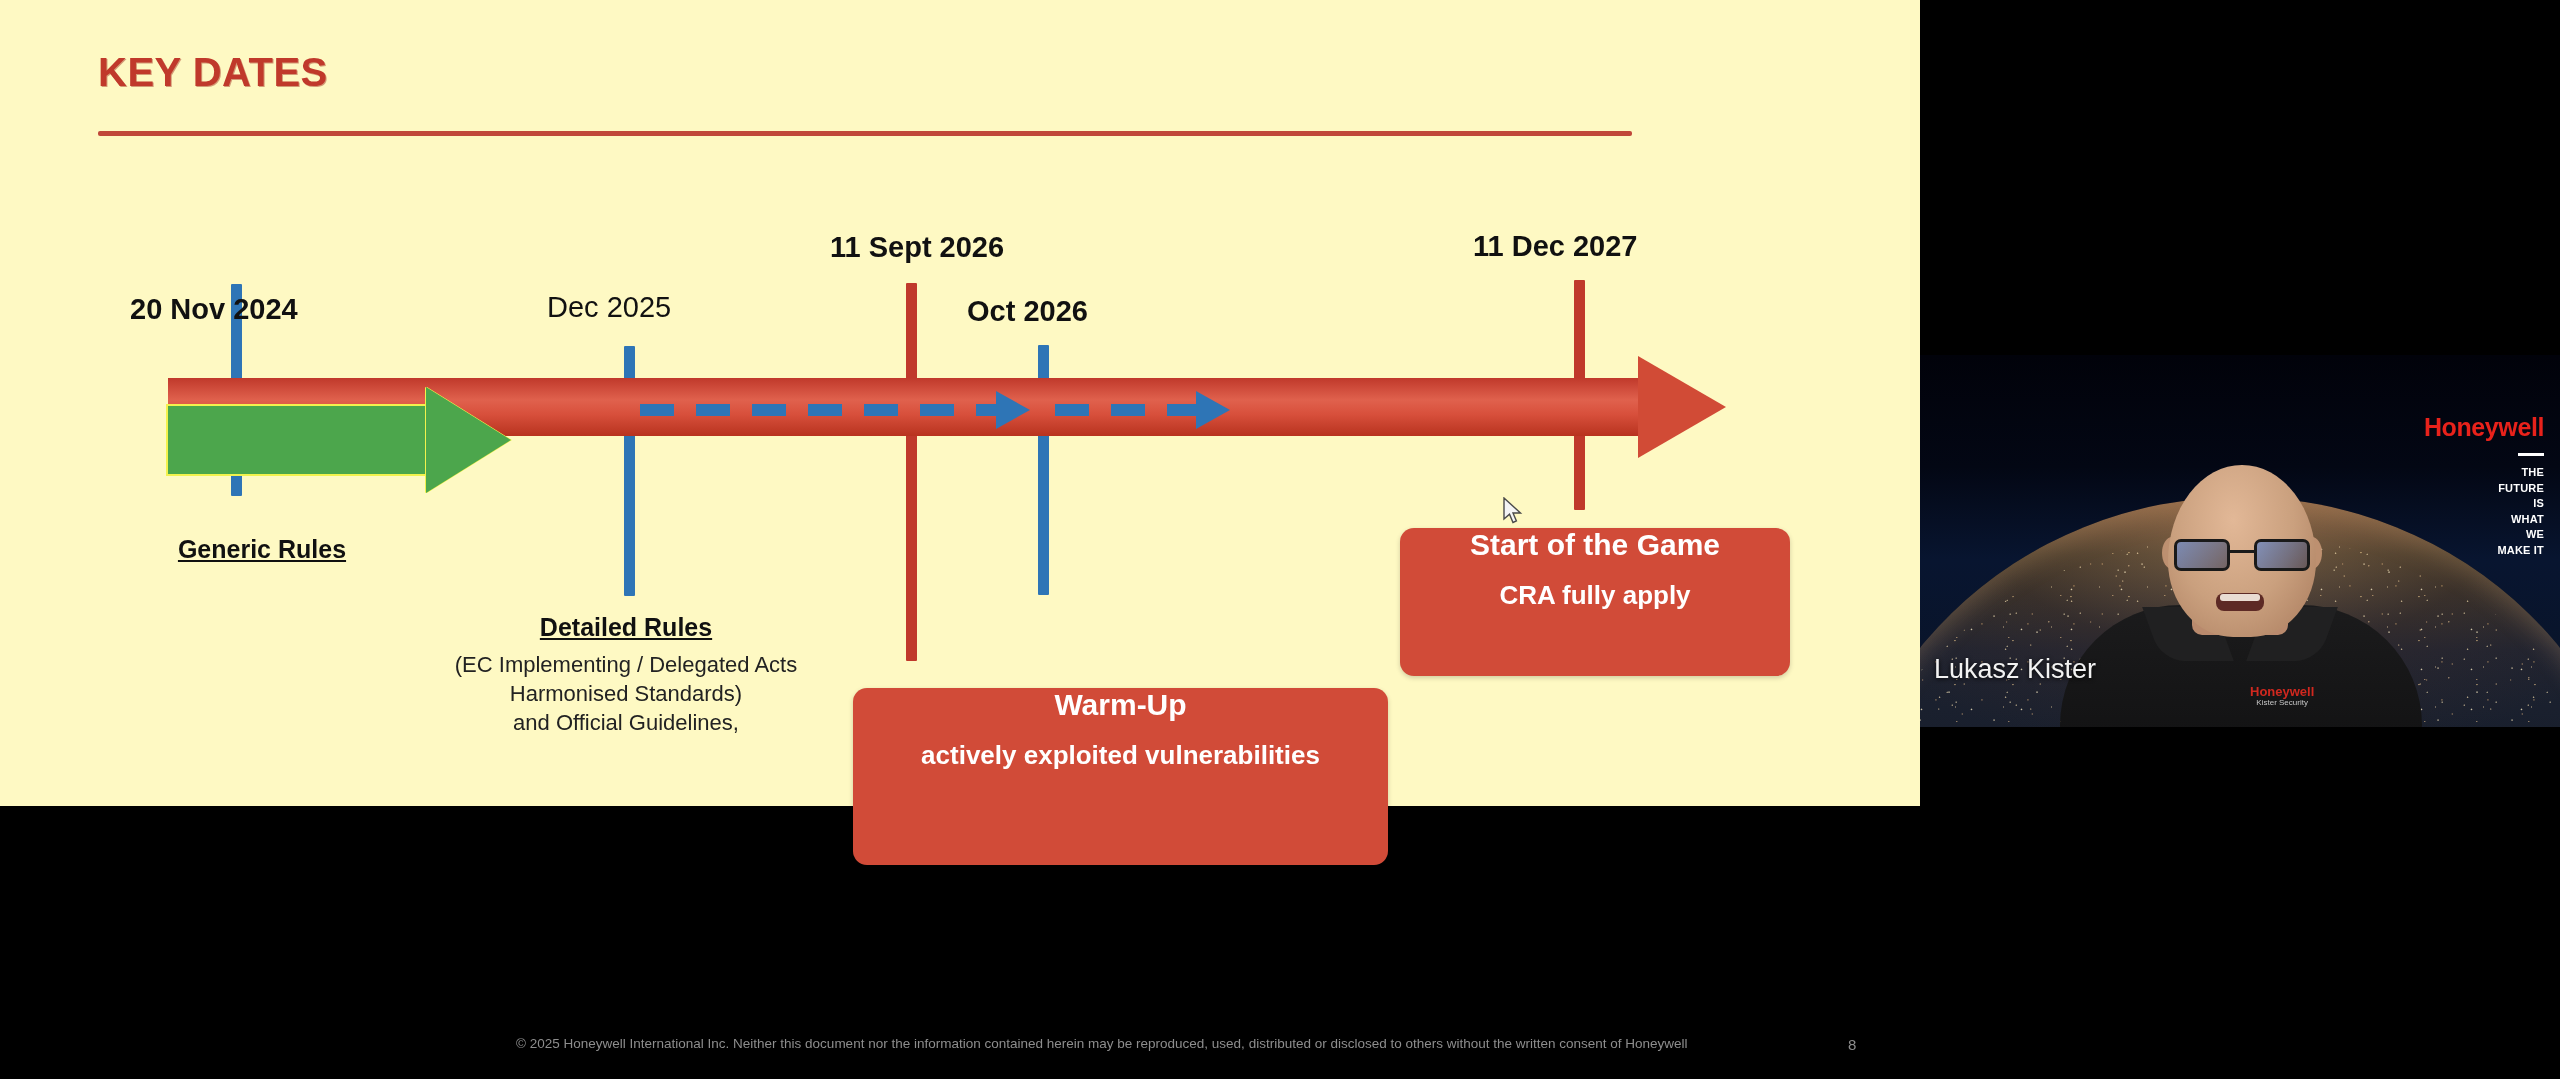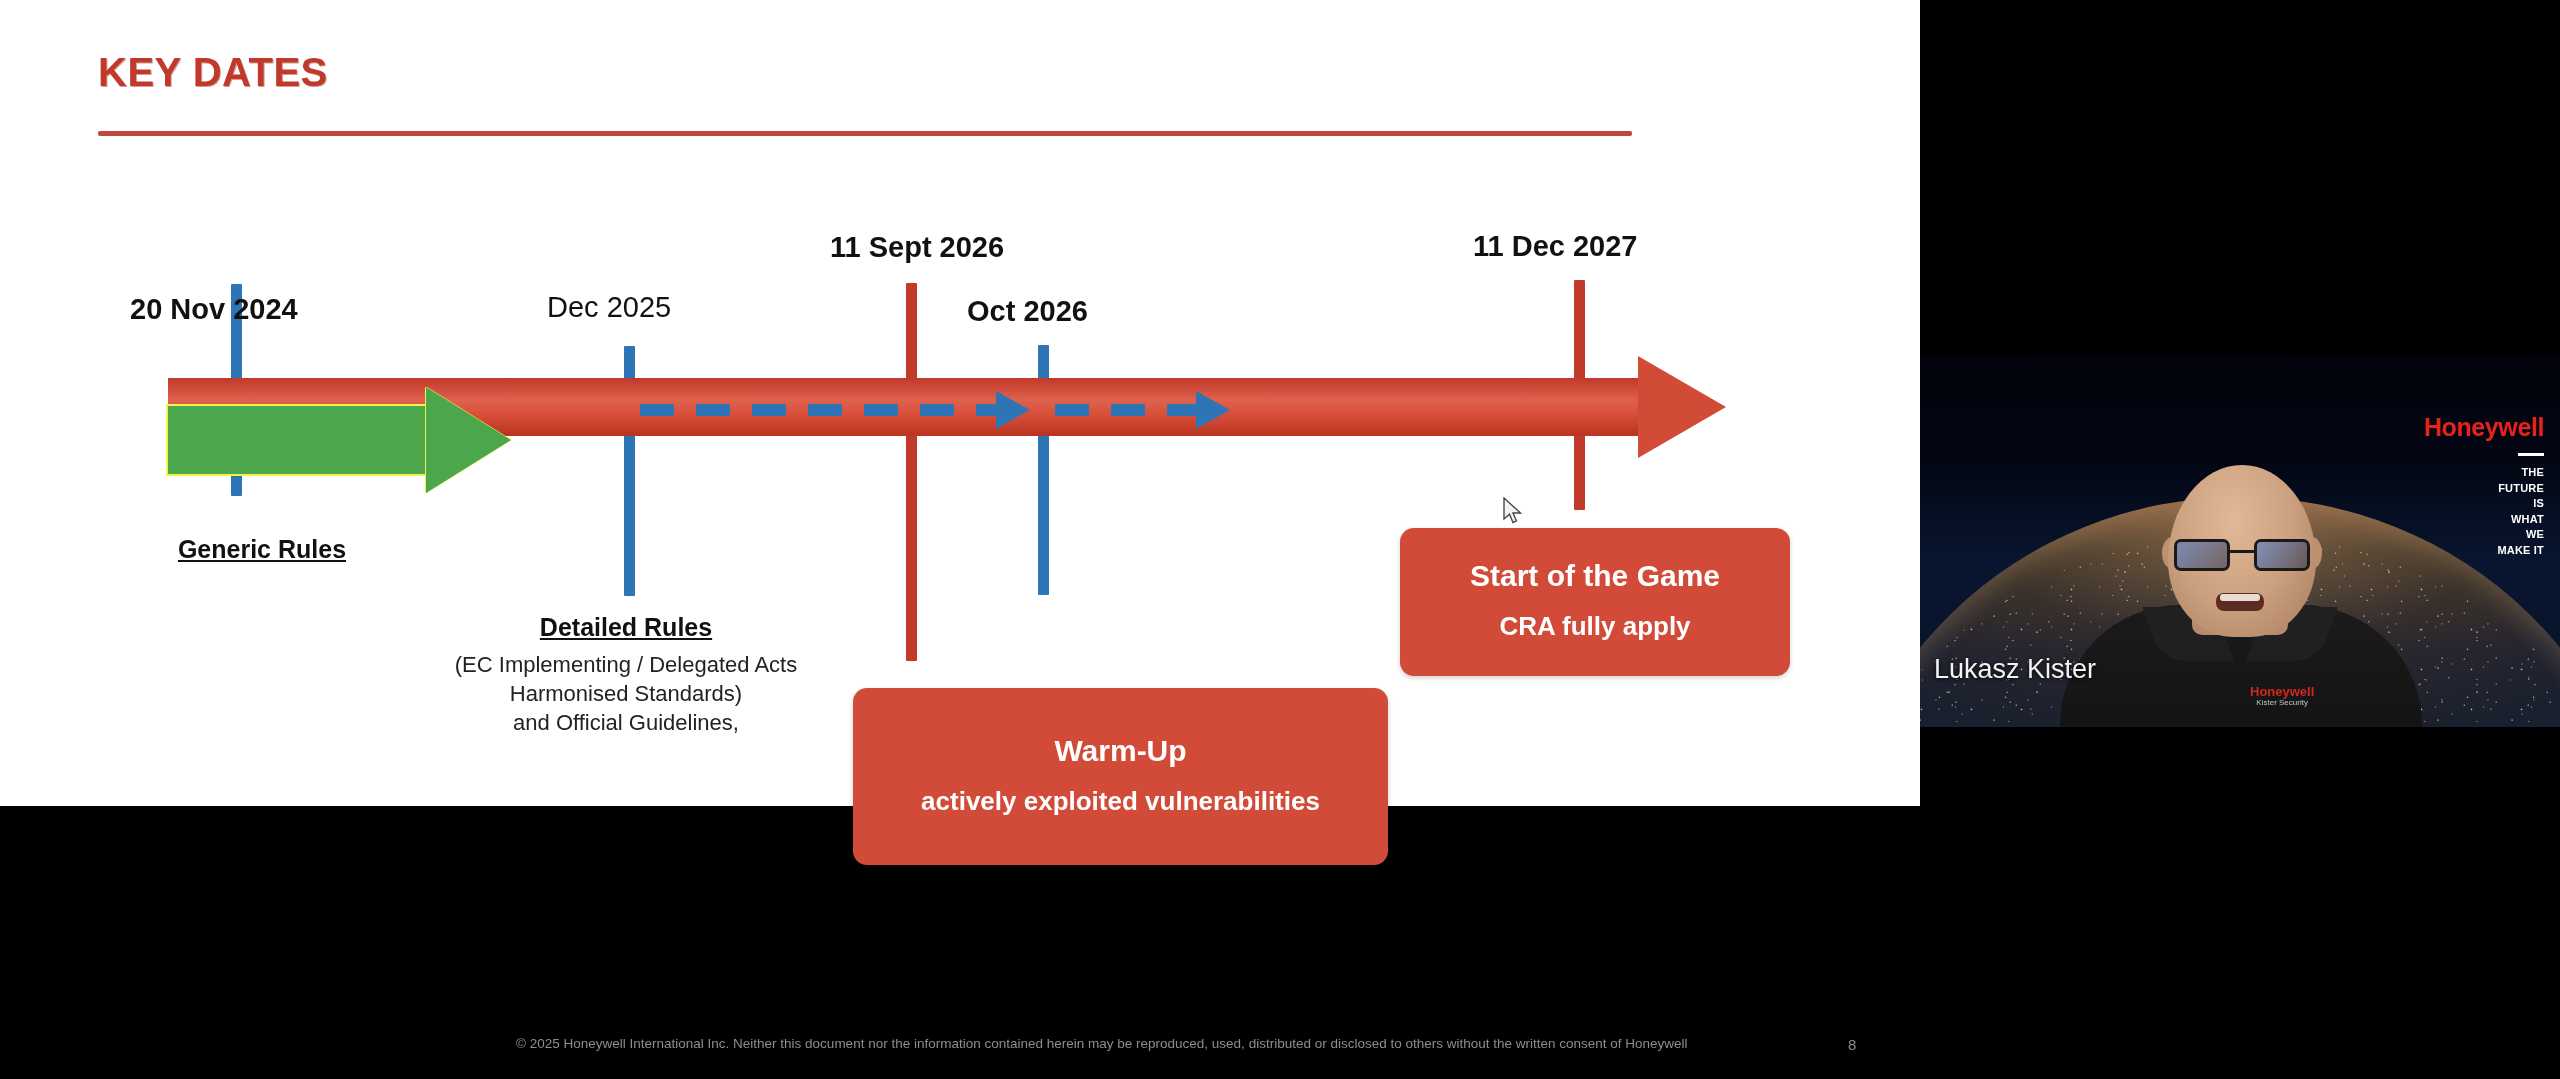--- a/index.html
+++ b/index.html
@@ -8,21 +8,21 @@
     background: #000;
     font-family: "Liberation Sans", sans-serif;
     overflow: hidden;
   }
   #root { position: relative; width: 2560px; height: 1079px; }
 
   
   .slide {
     position: absolute; left: 0; top: 0;
     width: 1920px; height: 806px;
-    background: #ffffff;
+    background: #fef9c3;
   }
 
   .slide-title {
     position: absolute; left: 98px; top: 50px;
     font-size: 40px; font-weight: bold;
     letter-spacing: .5px;
     color: #c0392b;
     text-shadow: 1px 1px 0 rgba(160,40,25,.45);
   }
   .title-rule {
@@ -103,21 +103,21 @@
   .caption .cap-title { font-size: 25px; font-weight: bold; margin-bottom: 8px; text-decoration: underline; }
   .caption .cap-sub { font-size: 22px; line-height: 1.32; color: #222; }
 
   
   .callout {
     position: absolute;
     background: #d14b38;
     border-radius: 14px;
     color: #fff; text-align: center;
     display: flex; flex-direction: column;
-    align-items: center; justify-content: center;
+    align-items: center; 
     box-shadow: 0 2px 5px rgba(0,0,0,.18);
   }
   .callout .co-title { font-size: 30px; font-weight: bold; margin-bottom: 16px; }
   .callout .co-body { font-size: 26px; line-height: 1.38; font-weight: bold; }
 
   
   .banner {
     position: absolute; left: 0; top: 945px;
     width: 1920px; height: 56px;
     background: #d8472f;

